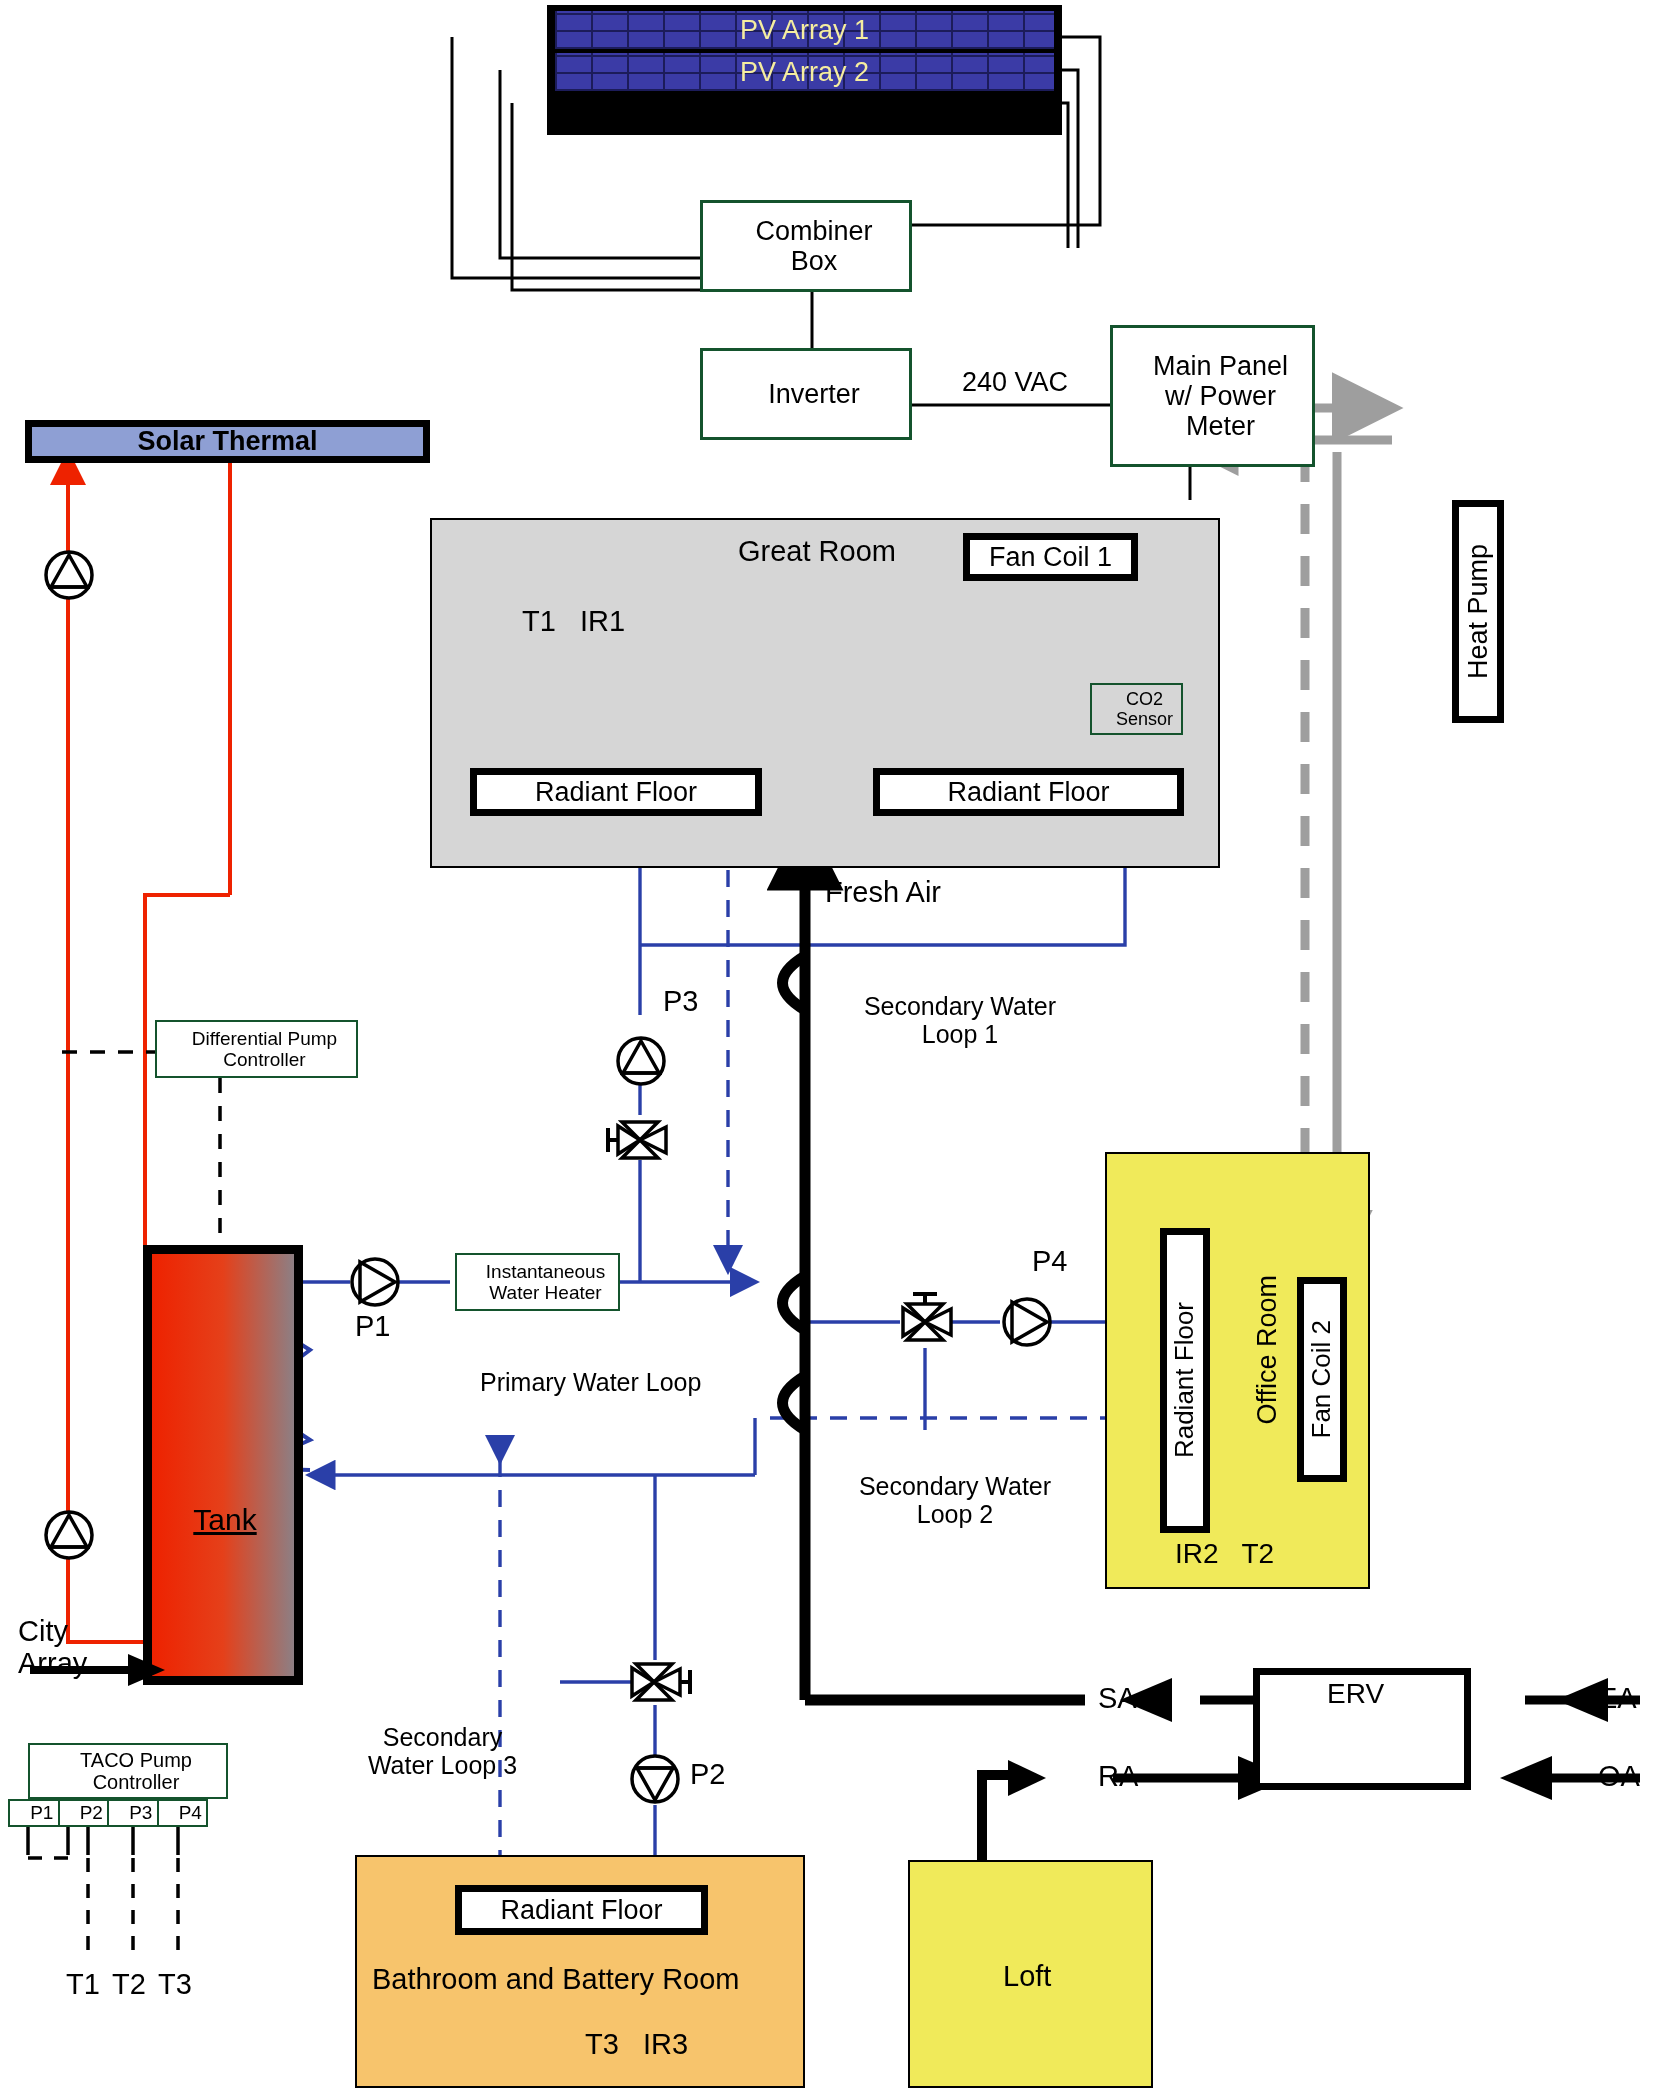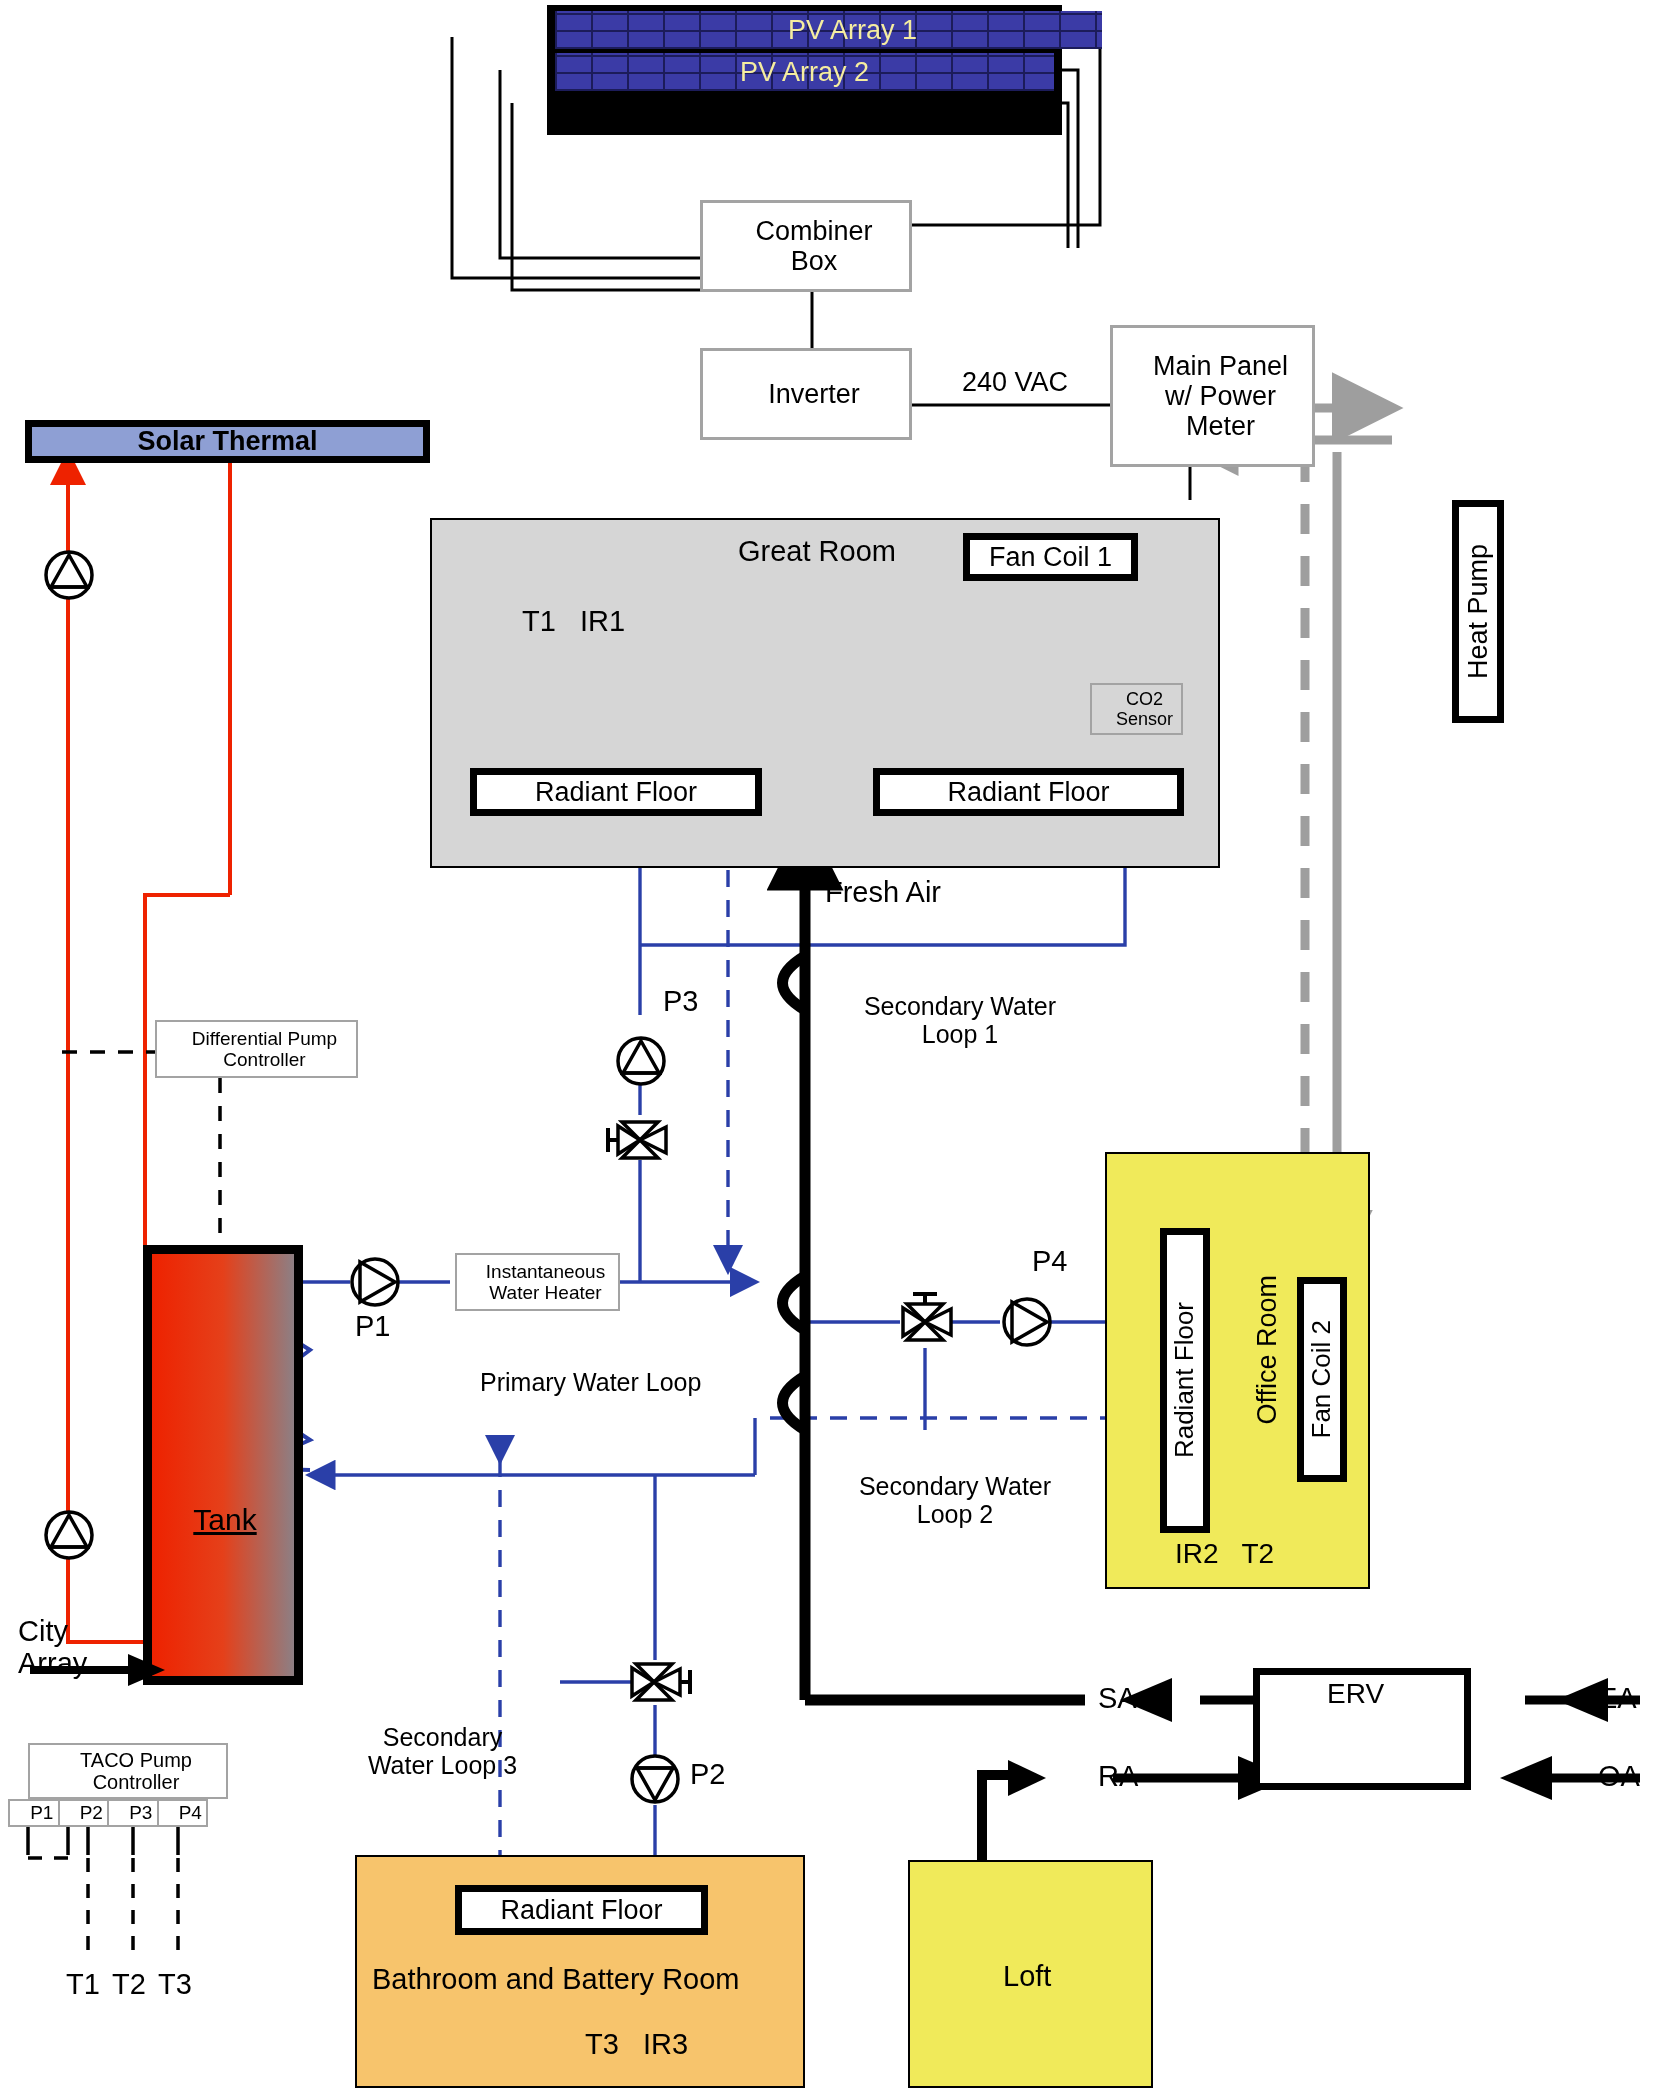--- a/index.html
+++ b/index.html
@@ -1,20 +1,20 @@
 <!DOCTYPE html>
 <html><head>
 <meta charset="utf-8">
 <style>
   html,body{margin:0;padding:0;background:#fff;}
   #stage{position:relative;width:1654px;height:2088px;background:#fff;
          font-family:"Liberation Sans",sans-serif;overflow:hidden;}
   .abs{position:absolute;}
   .ctr{display:flex;align-items:center;justify-content:center;text-align:center;line-height:1.12;}
-  .box{box-sizing:border-box;background:#fff;border:3px solid #a3a3a3;padding-left:16px;}
+  .box{box-sizing:border-box;background:#fff;border:3px solid #14532d;padding-left:16px;}
   .boxthick{box-sizing:border-box;background:#fff;border:7px solid #000;}
   .txt{color:#000;white-space:pre;}
   .vert{writing-mode:vertical-rl;transform:rotate(180deg);}
   svg{position:absolute;left:0;top:0;overflow:visible;}
 </style>
 </head>
 <body>
 
 <div id="stage">
 
@@ -162,21 +162,21 @@
 
     <g stroke="#000" stroke-width="3.5" fill="none" stroke-dasharray="15,13">
       <path d="M62,1052 L155,1052"></path>
       <path d="M220,1078 L220,1282"></path>
     </g>
 
   </svg>
 
   <div class="abs" style="left:547px;top:5px;width:515px;height:130px;background:#000;padding:6px;box-sizing:border-box;">
     <div class="abs ctr" style="left:8px;top:6px;width:499px;height:38px;background:#3b3ba6;
-         background-image:repeating-linear-gradient(90deg,#1c1c5a 0 2px,transparent 2px 36px),repeating-linear-gradient(0deg,#1c1c5a 0 2px,transparent 2px 17px);padding-left:48px;">
+         background-image:repeating-linear-gradient(90deg,#1c1c5a 0 2px,transparent 2px 36px),repeating-linear-gradient(0deg,#1c1c5a 0 2px,transparent 2px 17px);">
       <span class="txt" style="font-size:27px;color:#f5eda0;">PV Array 1</span>
     </div>
     <div class="abs ctr" style="left:8px;top:48px;width:499px;height:38px;background:#3b3ba6;
          background-image:repeating-linear-gradient(90deg,#1c1c5a 0 2px,transparent 2px 36px),repeating-linear-gradient(0deg,#1c1c5a 0 2px,transparent 2px 17px);">
       <span class="txt" style="font-size:27px;color:#f5eda0;">PV Array 2</span>
     </div>
   </div>
 
   <div class="abs box ctr" style="left:700px;top:200px;width:212px;height:92px;">
     <span class="txt" style="font-size:27px;">Combiner

